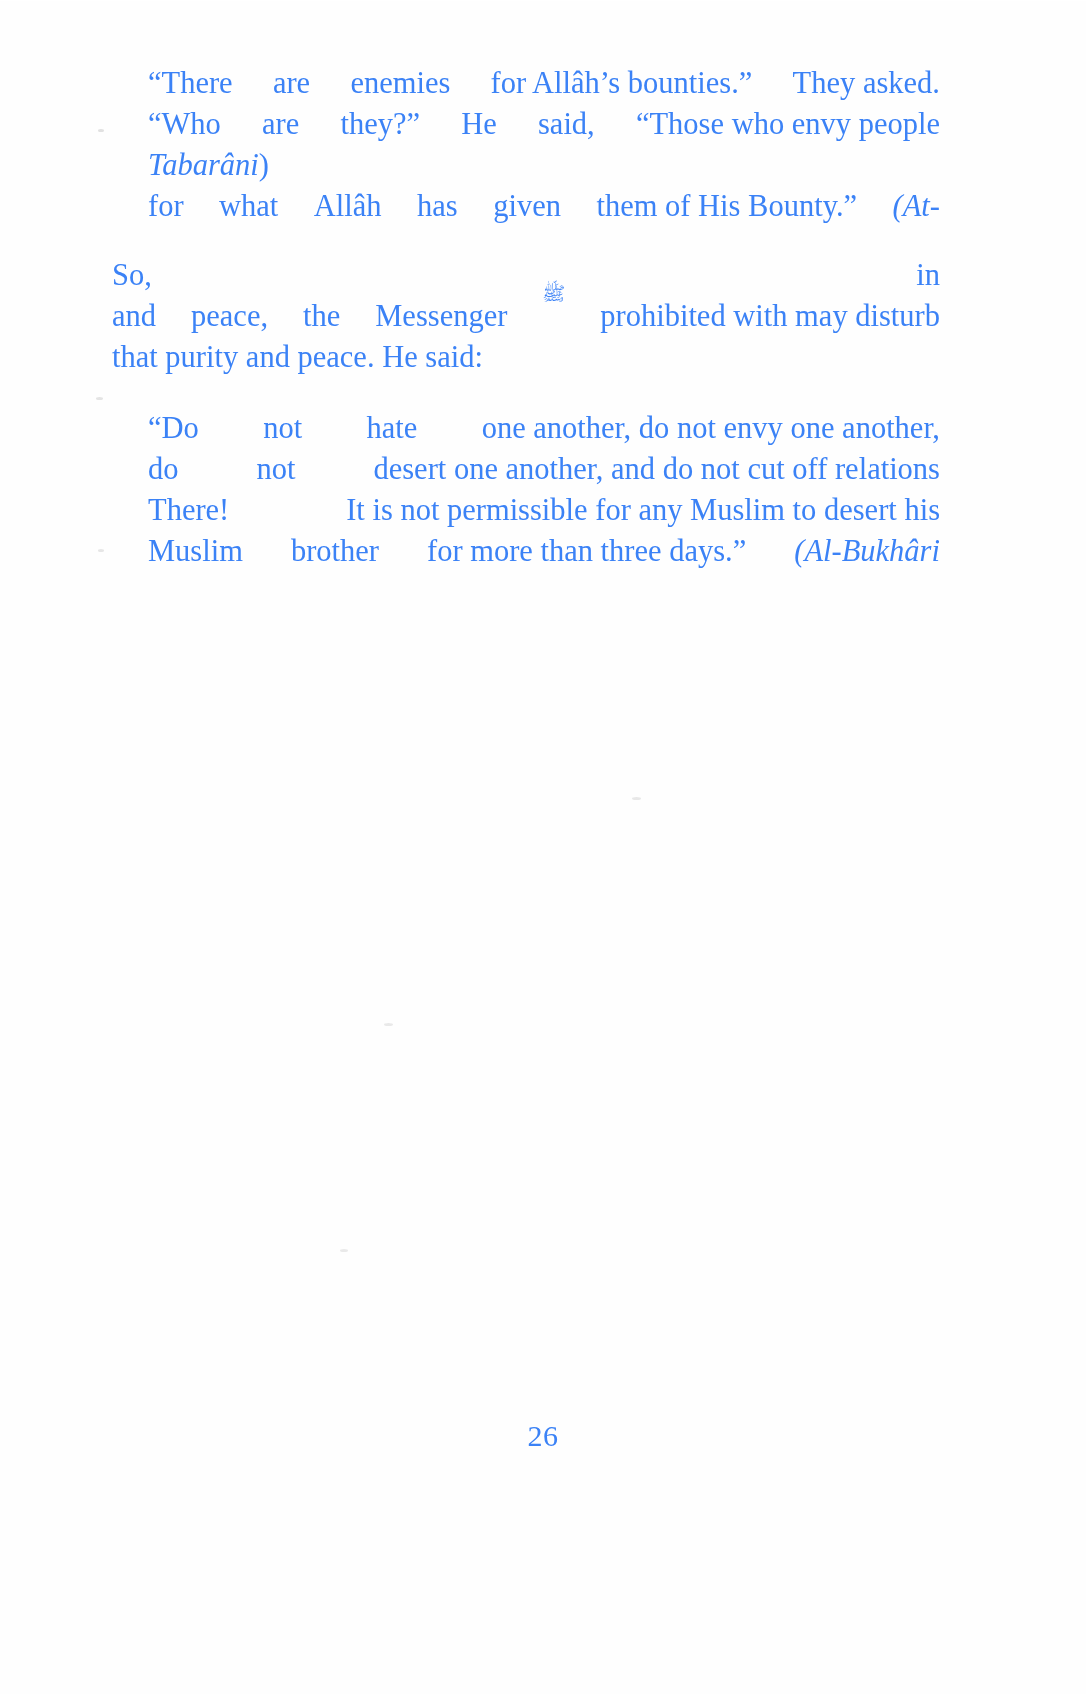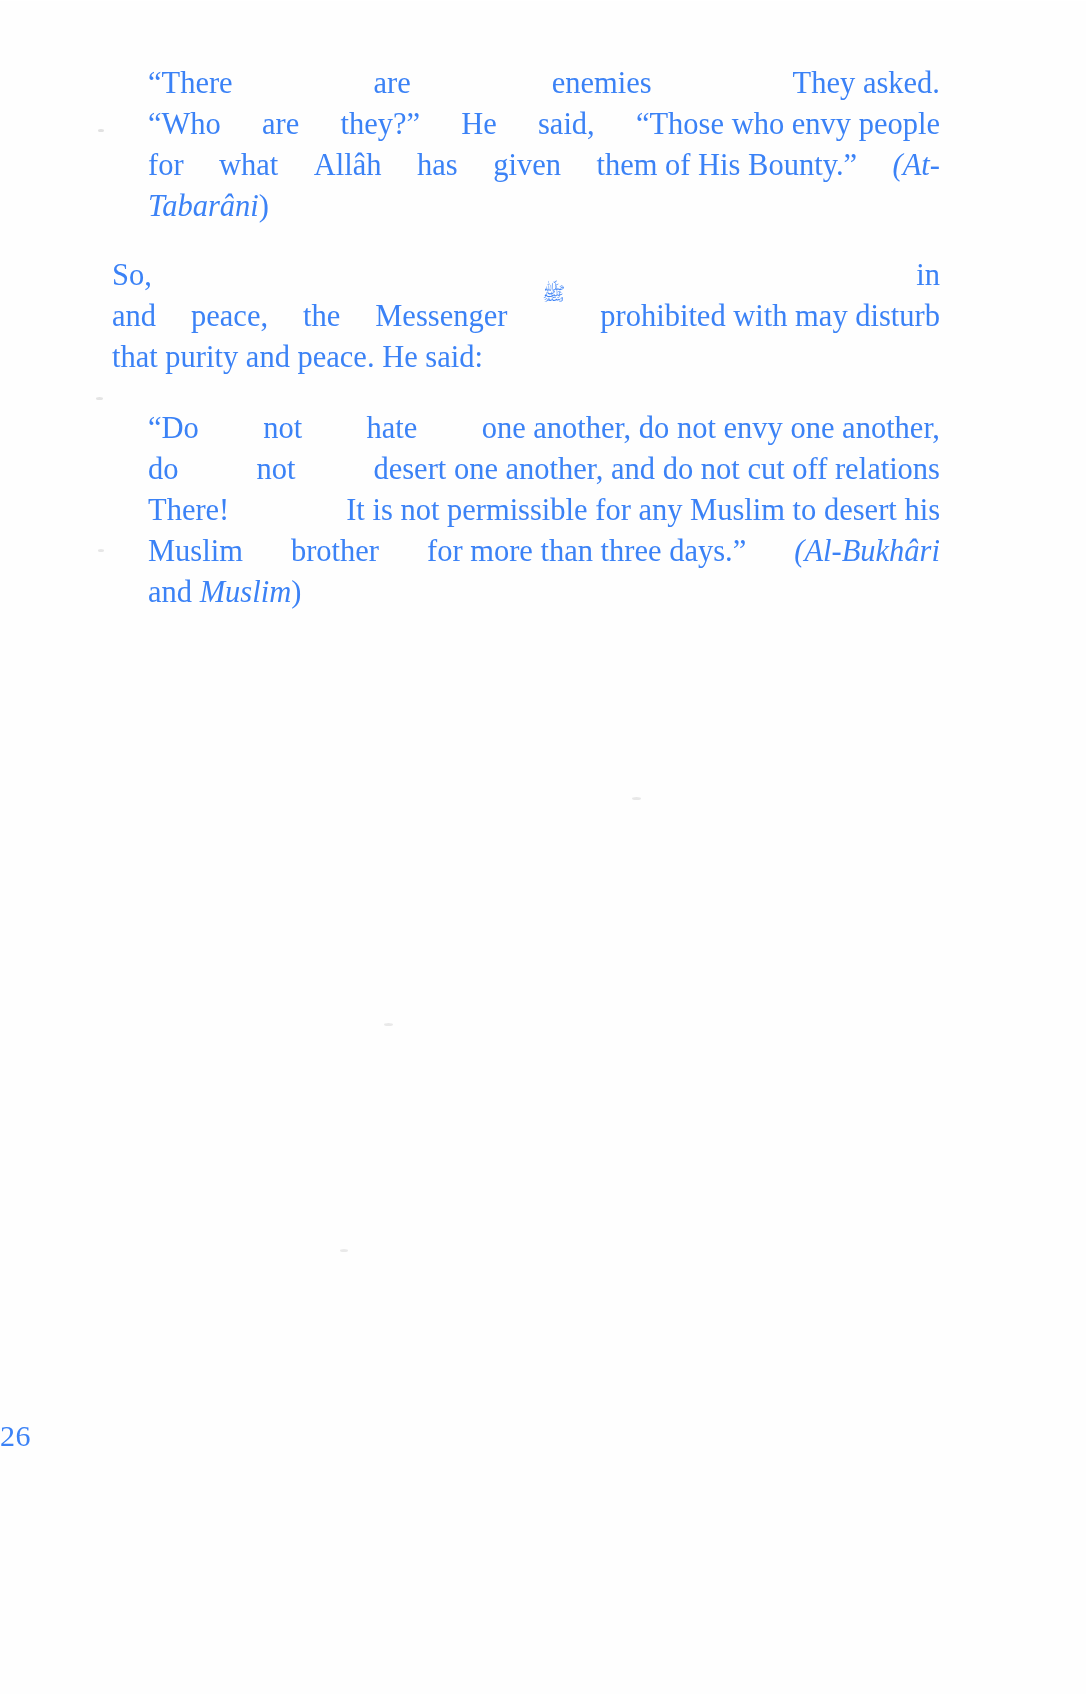--- a/index.html
+++ b/index.html
@@ -77,21 +77,21 @@
     top: -3px;
     letter-spacing: 0;
   }
 
   
   .folio {
     position: absolute;
     left: 0;
     right: 0;
     top: 1418px;
-    text-align: left;
+    text-align: center;
     font-size: 30px;
     letter-spacing: 0.5px;
   }
 
   
   .speck {
     position: absolute;
     background: #c9c9c9;
     border-radius: 50%;
     pointer-events: none;
@@ -110,43 +110,44 @@
   <div class="speck" style="left:340px; top:1248px; width:8px; height:3px; opacity:.38;"></div>
 
   <div class="content">
 
     <p class="para quote quote-top">
 
       <span class="ln just">
         <span>“There</span>
         <span>are</span>
         <span>enemies</span>
+        <span>for Allâh’s bounties.”</span>
         <span>They asked.</span>
       </span>
 
       <span class="ln just">
         <span>“Who</span>
         <span>are</span>
         <span>they?”</span>
         <span>He</span>
         <span>said,</span>
         <span>“Those who envy people</span>
       </span>
+
+      <span class="ln"><span class="it">Tabarâni</span><span>)</span></span>
 
       <span class="ln just">
         <span>for</span>
         <span>what</span>
         <span>Allâh</span>
         <span>has</span>
         <span>given</span>
         <span>them of His Bounty.”</span>
         <span class="it">(At-</span>
       </span>
-
-      <span class="ln"><span class="it">Tabarâni</span><span>)</span></span>
     </p>
 
     <p class="para body body-main">
 
       <span class="ln just">
         <span>So,</span>
         <span>in</span>
       </span>
 
       <span class="ln just">
@@ -182,20 +183,19 @@
         <span>It is not permissible for any Muslim to desert his</span>
       </span>
 
       <span class="ln just">
         <span>Muslim</span>
         <span>brother</span>
         <span>for more than three days.”</span>
         <span class="it">(Al-Bukhâri</span>
       </span>
 
-      <span class="ln"><span>and </span><span class="it">Muslim</span><span>)</span></span>
     </p>
 
   </div>
 
   <div class="folio">26</div>
 
 </div>
 
 </body></html>

